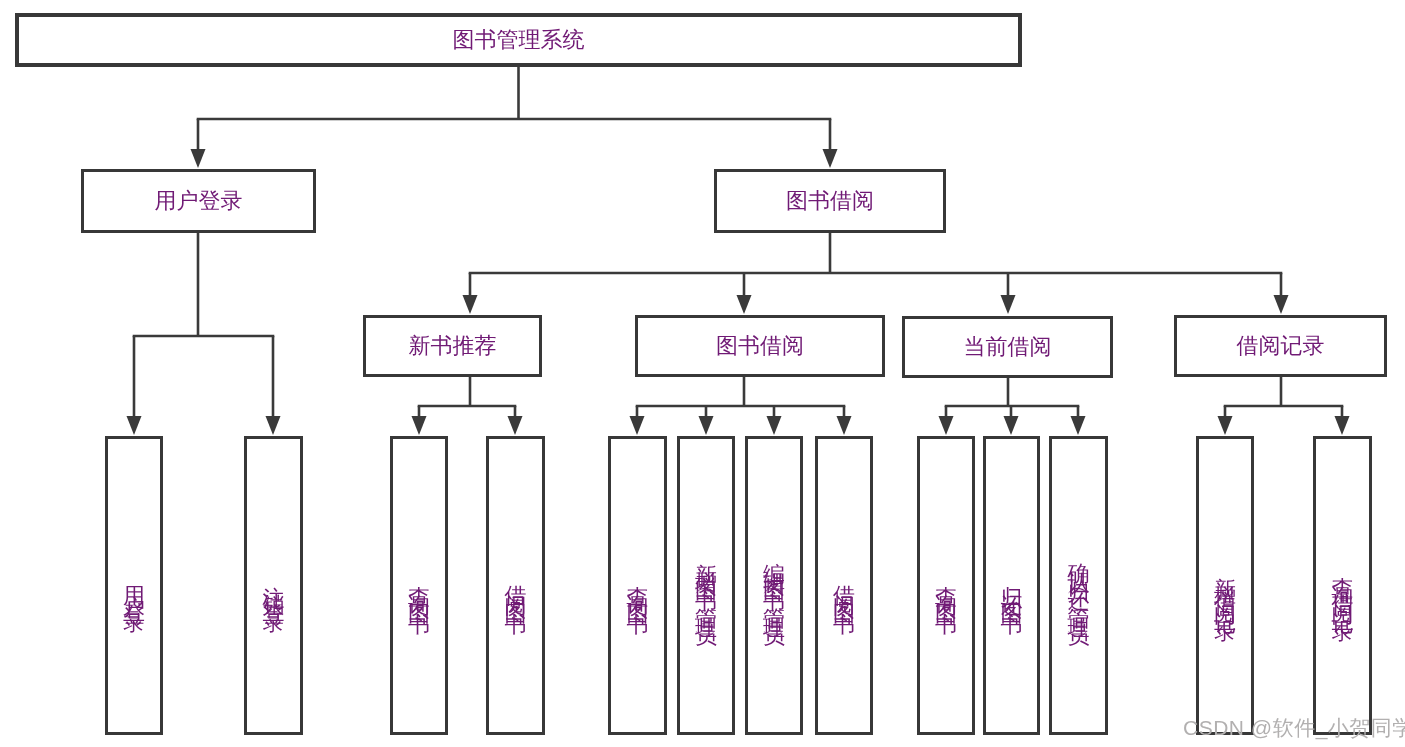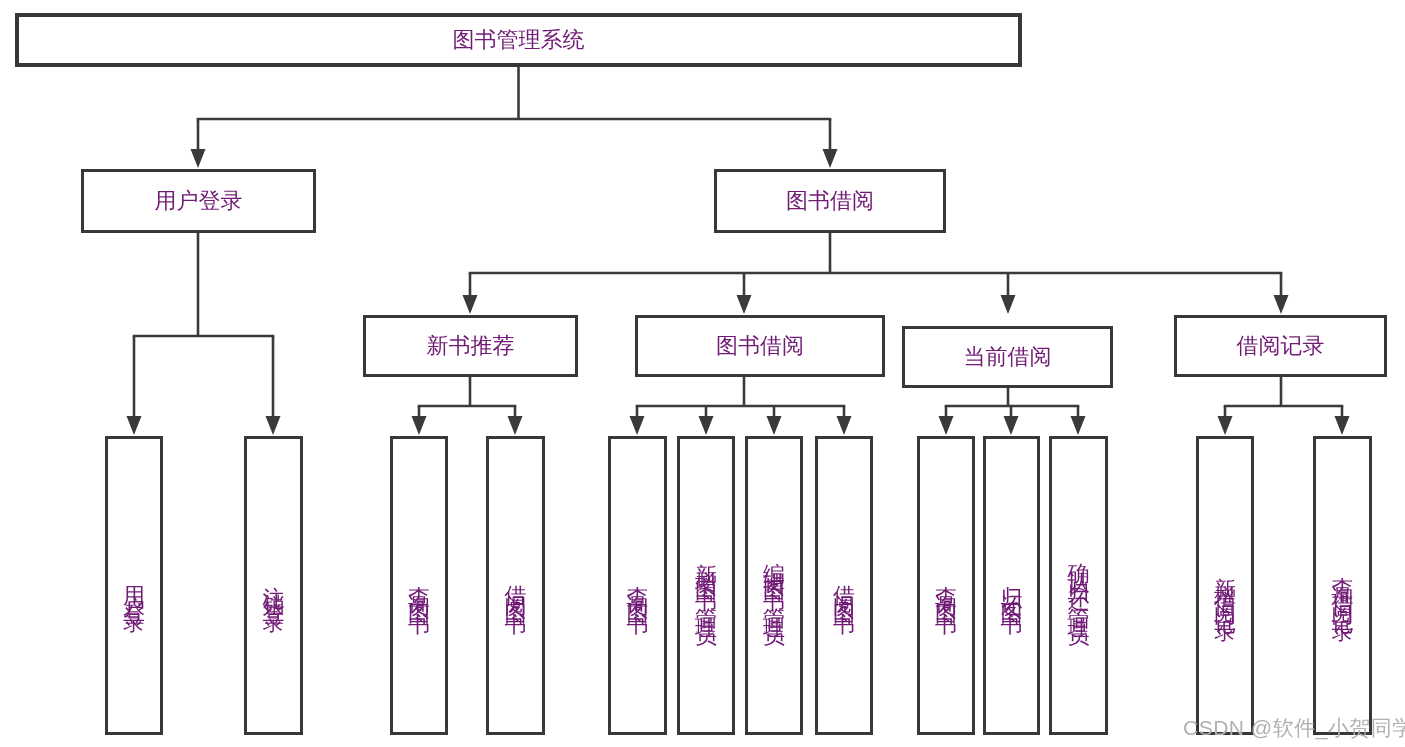--- a/index.html
+++ b/index.html
@@ -123,27 +123,27 @@
     <span class="hlabel">图书管理系统</span>
   </div>
 
   <div class="node" style="left:81px;top:169px;width:235px;height:64px">
     <span class="hlabel">用户登录</span>
   </div>
   <div class="node" style="left:714px;top:169px;width:232px;height:64px">
     <span class="hlabel">图书借阅</span>
   </div>
 
-  <div class="node" style="left:363px;top:315px;width:215px;height:62px">
+  <div class="node" style="left:363px;top:315px;width:179px;height:62px">
     <span class="hlabel">新书推荐</span>
   </div>
   <div class="node" style="left:635px;top:315px;width:250px;height:62px">
     <span class="hlabel">图书借阅</span>
   </div>
-  <div class="node" style="left:902px;top:326px;width:211px;height:62px">
+  <div class="node" style="left:902px;top:316px;width:211px;height:62px">
     <span class="hlabel">当前借阅</span>
   </div>
   <div class="node" style="left:1174px;top:315px;width:213px;height:62px">
     <span class="hlabel">借阅记录</span>
   </div>
 
   <div class="node leaf" style="left:105px;top:436px;width:58px;height:299px">
     <span class="vlabel">用户登录</span>
   </div>
   <div class="node leaf" style="left:244px;top:436px;width:59px;height:299px">

